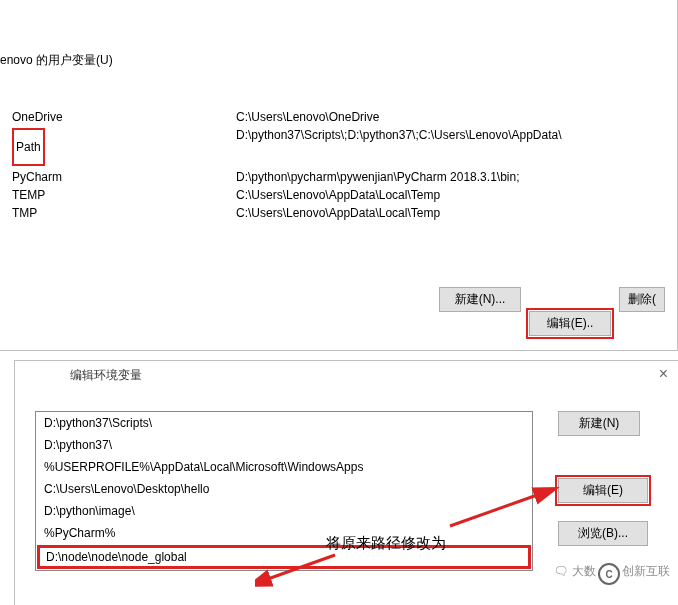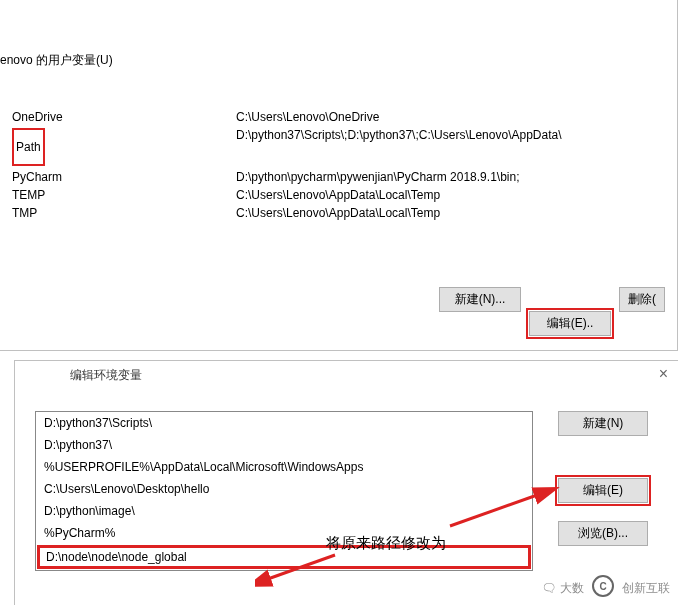--- a/index.html
+++ b/index.html
@@ -155,28 +155,28 @@
 }
 .annotation {
   position: absolute;
   top: 534px;
   left: 326px;
   font-size: 15px;
   color: #000;
 }
 .watermark {
   position: absolute;
-  bottom: 8px;
+  bottom: 20px;
   right: 8px;
   font-size: 12px;
   color: #666;
   opacity: 0.75;
   display: flex;
-  align-items: flex-end;
-  gap: 8px;
+  align-items: flex-start;
+  gap: 2px;
 }
 .wm-logo {
   width: 18px;
   height: 18px;
   border-radius: 50%;
   border: 2px solid #333;
   display: inline-flex;
   align-items: center;
   justify-content: center;
   font-size: 10px;
@@ -197,21 +197,21 @@
       <div class="row">
         <div class="col-var">OneDrive</div>
         <div class="col-val">C:\Users\Lenovo\OneDrive</div>
       </div>
       <div class="row">
         <div class="col-var"><span class="highlight-box">Path</span></div>
         <div class="col-val">D:\python37\Scripts\;D:\python37\;C:\Users\Lenovo\AppData\</div>
       </div>
       <div class="row">
         <div class="col-var">PyCharm</div>
-        <div class="col-val">D:\python\pycharm\pywenjian\PyCharm 2018.9.1\bin;</div>
+        <div class="col-val">D:\python\pycharm\pywenjian\PyCharm 2018.3.1\bin;</div>
       </div>
       <div class="row">
         <div class="col-var">TEMP</div>
         <div class="col-val">C:\Users\Lenovo\AppData\Local\Temp</div>
       </div>
       <div class="row">
         <div class="col-var">TMP</div>
         <div class="col-val">C:\Users\Lenovo\AppData\Local\Temp</div>
       </div>
     </div>
@@ -231,21 +231,21 @@
       <div class="bp-item">D:\python37\Scripts\</div>
       <div class="bp-item">D:\python37\</div>
       <div class="bp-item">%USERPROFILE%\AppData\Local\Microsoft\WindowsApps</div>
       <div class="bp-item">C:\Users\Lenovo\Desktop\hello</div>
       <div class="bp-item">D:\python\image\</div>
       <div class="bp-item">%PyCharm%</div>
       <div class="bp-item bp-item-edit">D:\node\node\node_global</div>
     </div>
 
     <div class="bp-buttons">
-      <button class="btn" style="width:90px;">新建(N)</button>
+      <button class="btn" style="width:82px;">新建(N)</button>
       <button class="btn btn-hl" style="width:90px;">编辑(E)</button>
       <button class="btn" style="width:90px;">浏览(B)...</button>
     </div>
   </div>
 
   <svg class="arrow1" width="120" height="50">
     <defs>
         <marker id="ah1" markerWidth="10" markerHeight="10" refX="2" refY="3" orient="auto">
           <path d="M0,0 L0,6 L9,3 z" fill="#d22"></path>
         </marker>

